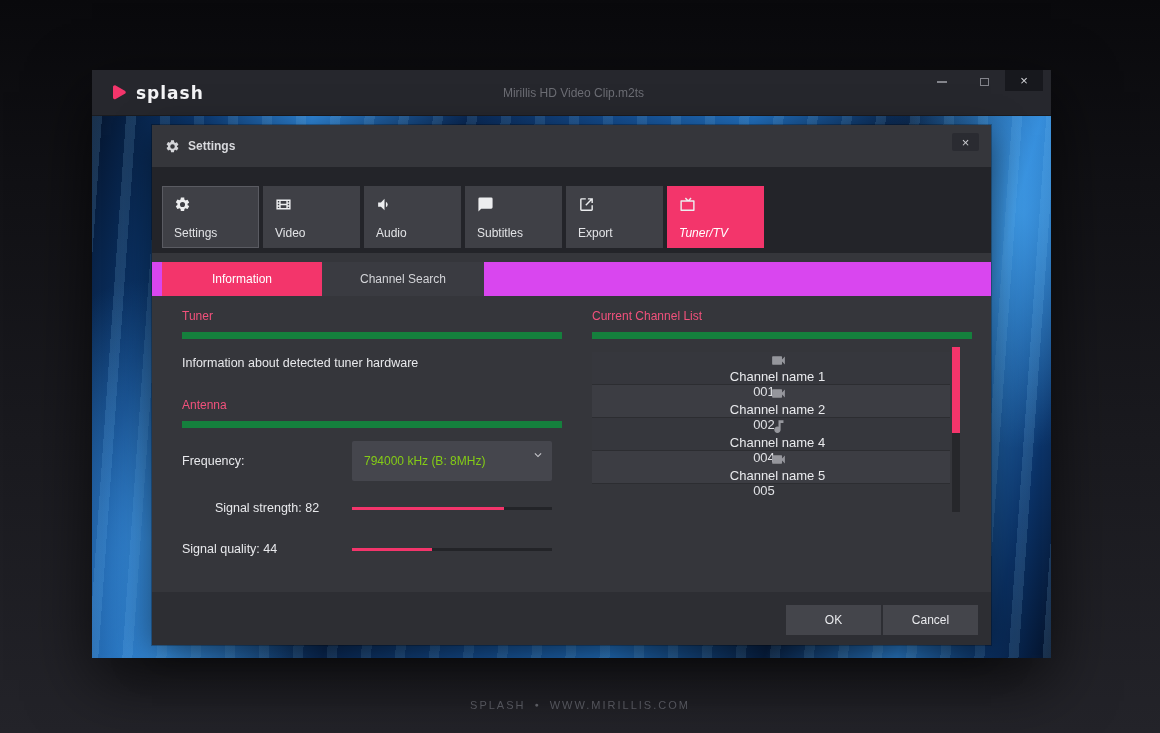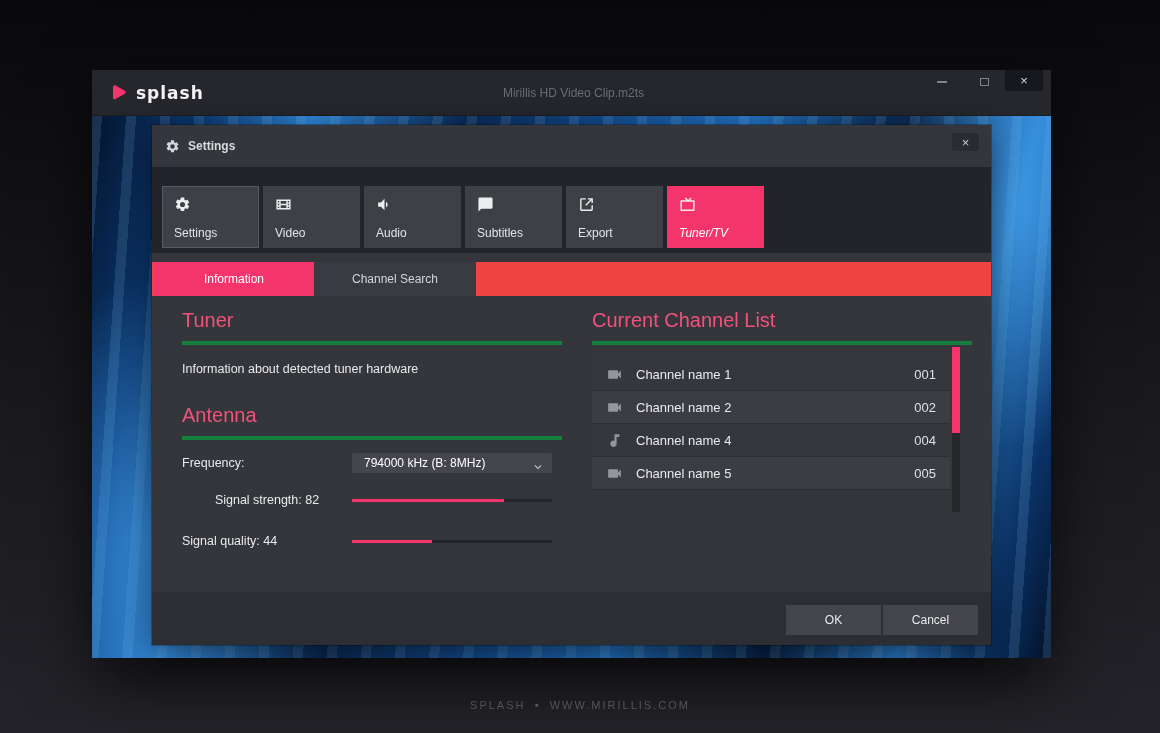--- a/index.html
+++ b/index.html
@@ -70,54 +70,55 @@
   .cat-tab{
     position:relative;width:97px;height:62px;border:0;background:#3f4046;cursor:pointer;text-align:left;
   }
   .cat-tab.outlined{box-shadow:inset 0 0 0 1px #5a5b62;}
   .cat-tab.active{background:var(--accent);}
   .cat-icon{position:absolute;left:12px;top:10px;width:17px;height:17px;color:#ecedef;}
   .cat-icon svg{width:17px;height:17px;display:block;}
   .cat-label{position:absolute;left:12px;bottom:8px;color:#e2e3e6;font-size:12px;}
   .cat-tab.active .cat-label{color:#ffffff;font-style:italic;}
   .subtab-gap{height:9px;background:#35363b;}
-  .subtab-row{height:34px;background:#ef4444;display:flex;padding-left:2px;}
+  .subtab-row{height:34px;background:#d946ef;display:flex;padding-left:10px;}
   .subtab{
     height:34px;border:0;cursor:pointer;font-size:12px;color:#d3d4d8;background:#3a3b41;
   }
   .subtab.active{background:var(--accent);color:#ffffff;}
   .subtab.info{width:160px;}
   .subtab.search{width:162px;}
   .dialog-content{position:relative;height:296px;background:#35363b;}
   .col{position:absolute;top:0;}
   .col-left{left:30px;width:380px;}
   .col-right{left:440px;width:380px;}
   .section-heading{
-    margin-top:13px;color:var(--heading);font-size:20px;font-weight:400;
-    padding-bottom:9px;border-bottom:4px solid #15803d;
+    margin-top:13px;color:var(--heading);font-size:12px;font-weight:400;
+    padding-bottom:9px;border-bottom:7px solid #15803d;
   }
   .section-desc{margin-top:17px;color:#e8e9ec;font-size:12.5px;}
   .section-heading.antenna{margin-top:28px;}
   .field-row{display:flex;align-items:center;width:370px;}
   .field-row.freq{margin-top:13px;}
   .field-row.strength{margin-top:20px;text-align:center;}
   .field-row.quality{margin-top:27px;}
   .field-label{flex:1;color:#e8e9ec;font-size:12.5px;}
   .dropdown{
-    position:relative;width:200px;height:20px;background:#45464d;border-radius:2px;cursor:pointer;
-    display:flex;align-items:center;padding:0 26px 0 12px;color:#ffffff;font-size:12px;
+    position:relative;width:200px;height:40px;background:#45464d;border-radius:2px;cursor:pointer;
+    display:flex;align-items:center;padding:0 26px 0 12px;color:#84cc16;font-size:12px;
   }
   .dropdown .chev{position:absolute;right:7px;top:7px;width:14px;height:14px;color:#c3c4c9;}
   .progress{width:200px;height:3px;background:#232428;position:relative;}
   .progress .fill{position:absolute;left:0;top:0;bottom:0;background:var(--accent);width:50%;}
   
   .channel-list{margin-top:13px;width:358px;}
   .channel-row{
     height:33px;display:flex;align-items:center;background:#36373d;border-bottom:1px solid #2c2d31;
     cursor:pointer;
+    flex-direction:column;
   }
   .channel-row:nth-child(even){background:#3c3d43;}
   .ch-icon{width:17px;height:17px;margin-left:14px;color:#95969c;flex:none;}
   .ch-icon svg{width:17px;height:17px;display:block;}
   .ch-name{margin-left:13px;color:#e9eaed;font-size:13px;flex:1;}
   .ch-num{margin-right:14px;color:#dfe0e4;font-size:13px;}
   .scrollbar{
     position:absolute;left:360px;top:51px;width:8px;height:165px;background:#26272b;cursor:pointer;
   }
   .scrollbar .thumb{width:8px;height:86px;background:var(--accent);}

